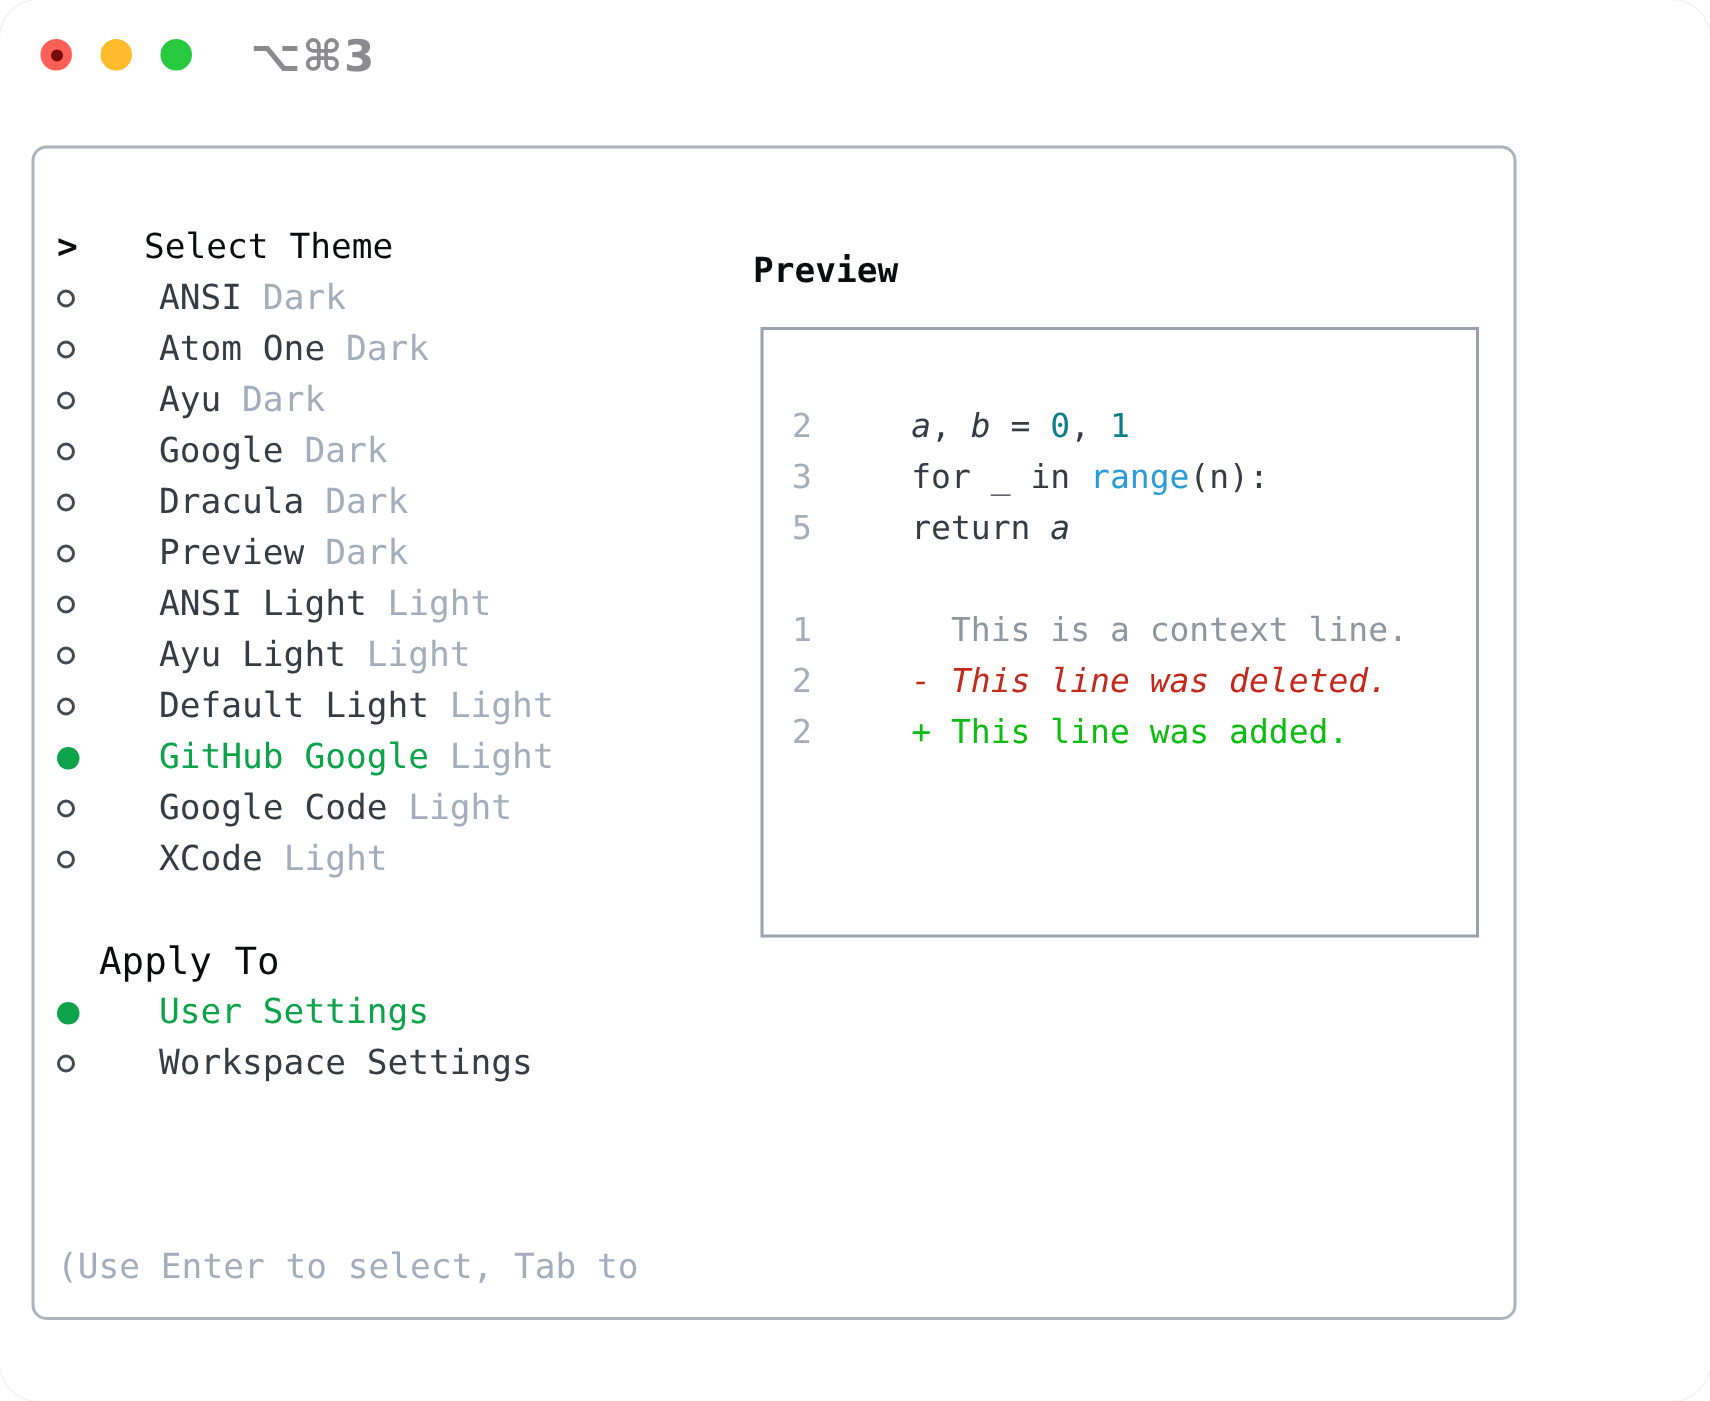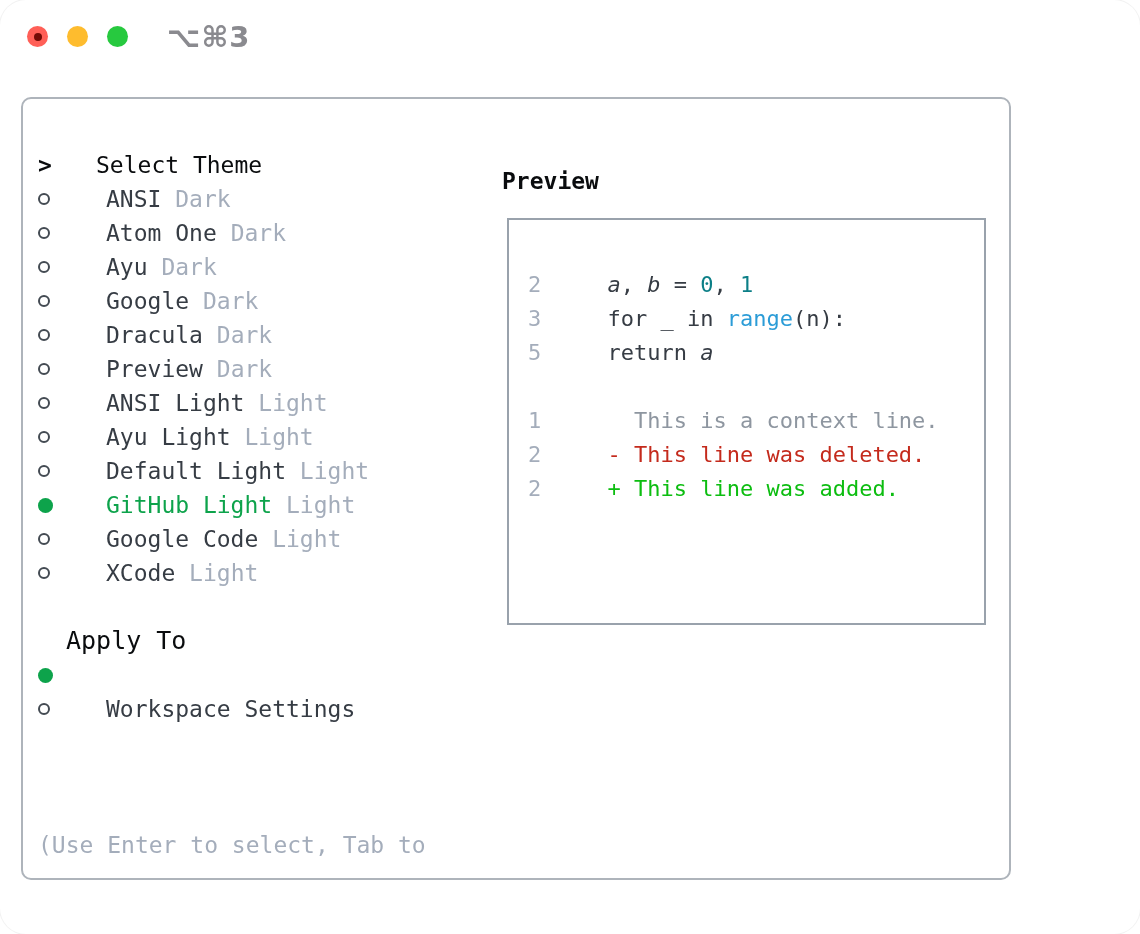--- a/index.html
+++ b/index.html
@@ -50,21 +50,21 @@
     padding:48px 0 0 19px;overflow:hidden;
   }
   .cl{height:34px;line-height:34px;font-size:22px;white-space:pre;}
   .ln{color:var(--muted_gray);}
   .seg-code{color:var(--text_dark);}
   .seg-function{color:var(--function_red);}
   .seg-number{color:var(--number_teal);}
   .seg-builtin{color:var(--builtin_blue);}
   .seg-var{color:var(--text_dark);font-style:italic;}
   .seg-context{color:var(--context_gray);}
-  .seg-deleted{color:var(--deleted_red);}
+  .seg-deleted{color:var(--deleted_red);font-style:italic;}
   .seg-added{color:var(--added_green);}
 </style>
 </head>
 <body>
 
 <div class="window">
 
   <div class="titlebar">
     <div class="lights">
       <span class="light light-close">
@@ -147,21 +147,21 @@
             <span class="bullet">
               <span class="circle-open"></span>
             </span>
             <span class="name">Default Light</span>
             <span class="suffix"> Light</span>
           </div>
           <div class="row">
             <span class="bullet">
               <span class="circle-filled"></span>
             </span>
-            <span class="name sel">GitHub Light</span>
+            <span class="name sel">GitHub Google</span>
             <span class="suffix"> Light</span>
           </div>
           <div class="row">
             <span class="bullet">
               <span class="circle-open"></span>
             </span>
             <span class="name">Google Code</span>
             <span class="suffix"> Light</span>
           </div>
           <div class="row">
@@ -172,20 +172,21 @@
             <span class="suffix"> Light</span>
           </div>
         </div>
 
       <div class="apply-title">Apply To</div>
       <div id="apply-list">
           <div class="row">
             <span class="bullet">
               <span class="circle-filled"></span>
             </span>
+            <span class="name sel">User Settings</span>
           </div>
           <div class="row">
             <span class="bullet">
               <span class="circle-open"></span>
             </span>
             <span class="name">Workspace Settings</span>
           </div>
         </div>
 
       <div class="hint">

